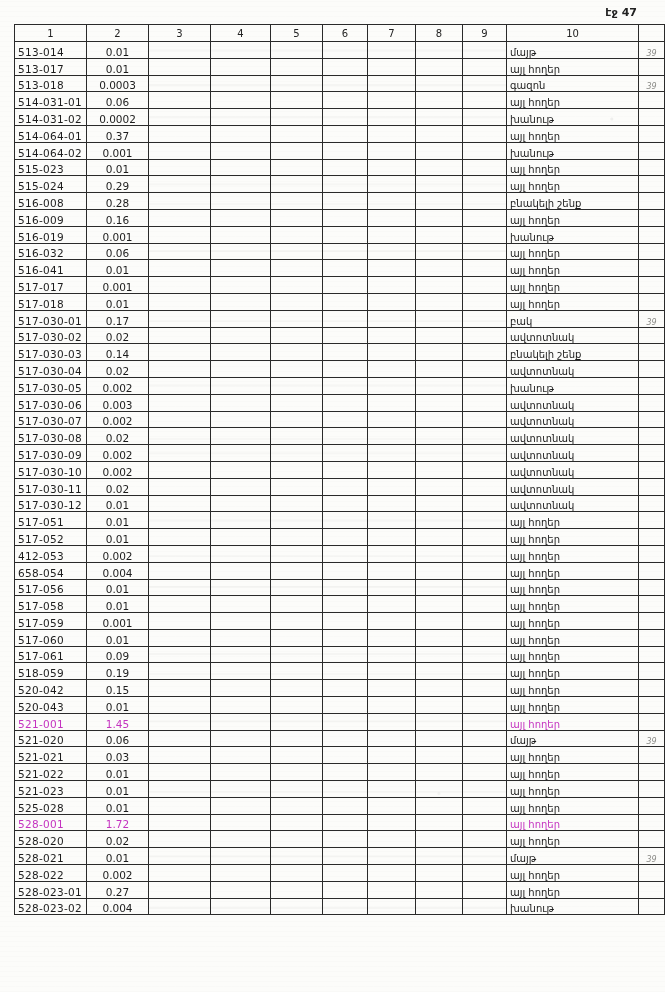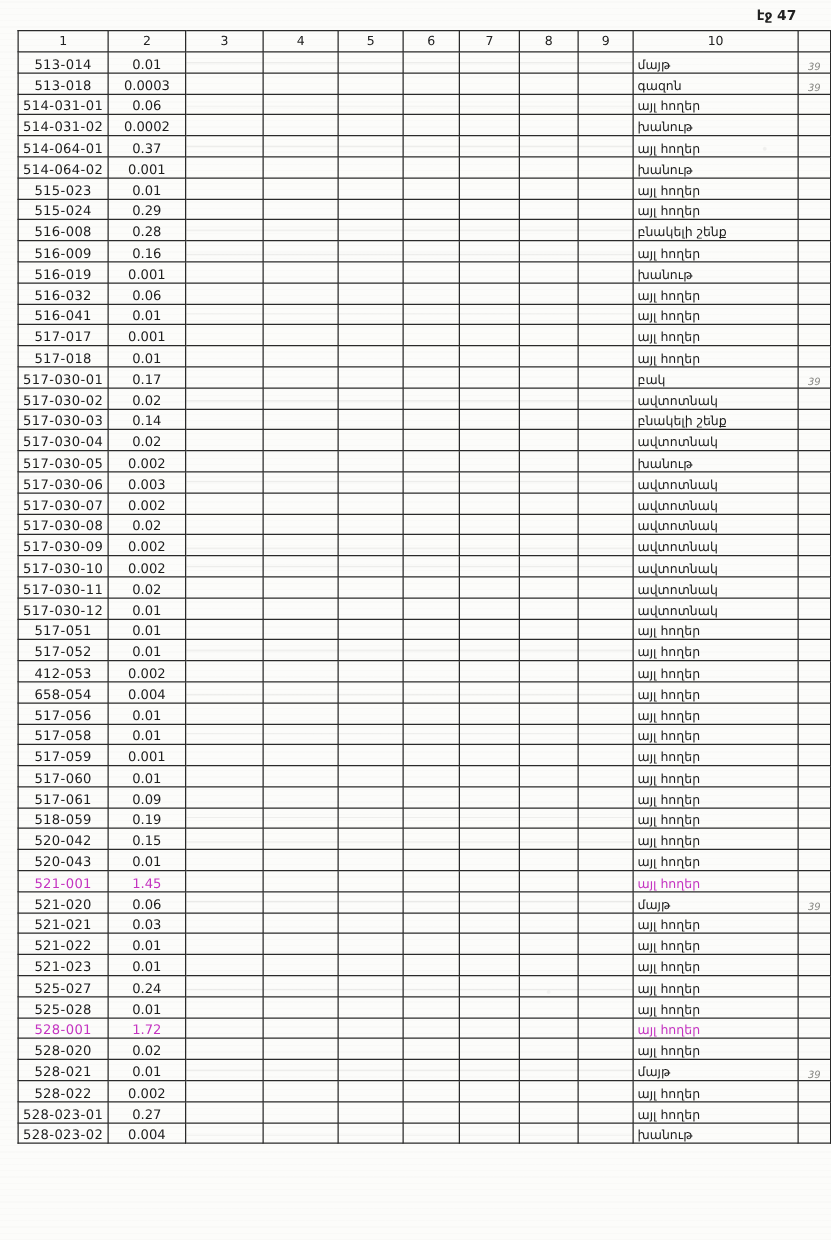--- a/index.html
+++ b/index.html
@@ -60,21 +60,21 @@
     white-space: nowrap;
     font-weight: normal;
   }
   table.sheet th {
     text-align: center;
     font-size: 10px;
     vertical-align: middle;
     height: 16px;
     color: #222;
   }
-  td.code-cell  { text-align: center;  letter-spacing: 0.3px; }
+  td.code-cell  { text-align: left;  letter-spacing: 0.3px; }
   td.value-cell { text-align: center; }
   td.label-cell { text-align: left; font-size: 10px; }
   td.margin-cell, th.margin-cell {
     border: none;
     background: transparent;
     text-align: center;
     padding: 0 0 0 4px;
     font-size: 8px;
     color: #8a8a86;
     font-style: italic;
@@ -137,20 +137,33 @@
       <td class="empty-cell"></td>
       <td class="empty-cell"></td>
       <td class="empty-cell"></td>
       <td class="empty-cell"></td>
       <td class="empty-cell"></td>
       <td class="empty-cell"></td>
       <td class="label-cell">մայթ</td>
       <td class="margin-cell">39</td>
     </tr>
         <tr>
+      <td class="code-cell">513-017</td>
+      <td class="value-cell">0.01</td>
+      <td class="empty-cell"></td>
+      <td class="empty-cell"></td>
+      <td class="empty-cell"></td>
+      <td class="empty-cell"></td>
+      <td class="empty-cell"></td>
+      <td class="empty-cell"></td>
+      <td class="empty-cell"></td>
+      <td class="label-cell">այլ հողեր</td>
+      <td class="margin-cell"></td>
+    </tr>
+        <tr>
       <td class="code-cell">513-018</td>
       <td class="value-cell">0.0003</td>
       <td class="empty-cell"></td>
       <td class="empty-cell"></td>
       <td class="empty-cell"></td>
       <td class="empty-cell"></td>
       <td class="empty-cell"></td>
       <td class="empty-cell"></td>
       <td class="empty-cell"></td>
       <td class="label-cell">գազոն</td>
@@ -685,33 +698,20 @@
       <td class="empty-cell"></td>
       <td class="empty-cell"></td>
       <td class="empty-cell"></td>
       <td class="empty-cell"></td>
       <td class="label-cell">այլ հողեր</td>
       <td class="margin-cell"></td>
     </tr>
         <tr>
       <td class="code-cell">521-023</td>
       <td class="value-cell">0.01</td>
-      <td class="empty-cell"></td>
-      <td class="empty-cell"></td>
-      <td class="empty-cell"></td>
-      <td class="empty-cell"></td>
-      <td class="empty-cell"></td>
-      <td class="empty-cell"></td>
-      <td class="empty-cell"></td>
-      <td class="label-cell">այլ հողեր</td>
-      <td class="margin-cell"></td>
-    </tr>
-        <tr>
-      <td class="code-cell">525-027</td>
-      <td class="value-cell">0.24</td>
       <td class="empty-cell"></td>
       <td class="empty-cell"></td>
       <td class="empty-cell"></td>
       <td class="empty-cell"></td>
       <td class="empty-cell"></td>
       <td class="empty-cell"></td>
       <td class="empty-cell"></td>
       <td class="label-cell">այլ հողեր</td>
       <td class="margin-cell"></td>
     </tr>

